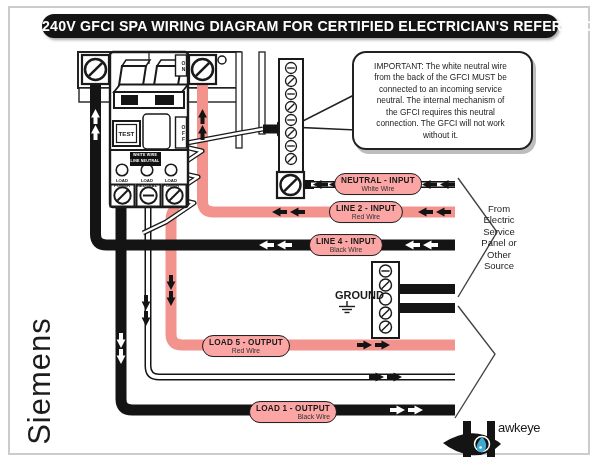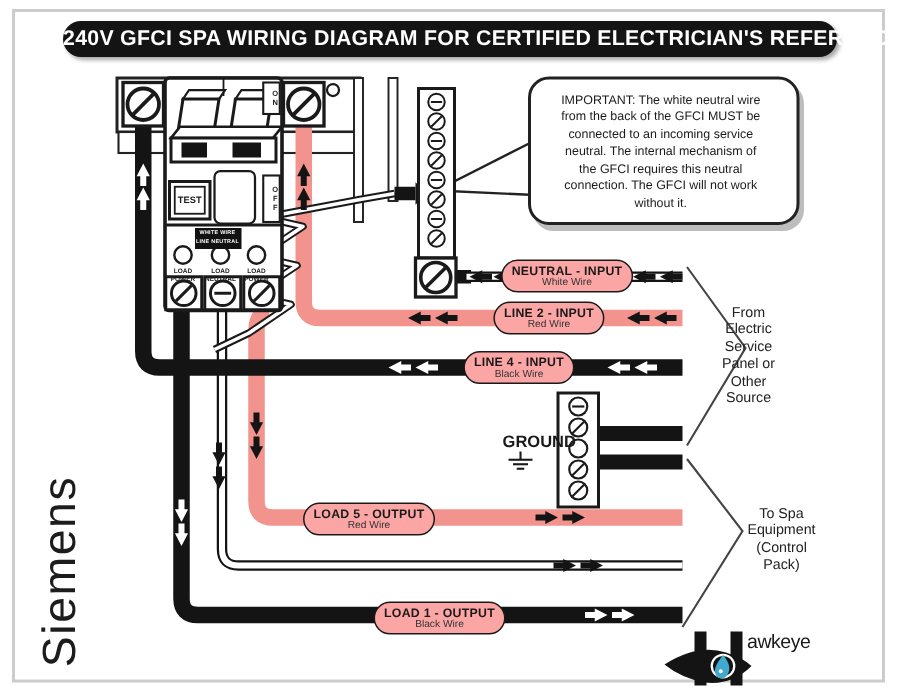--- a/index.html
+++ b/index.html
@@ -264,33 +264,29 @@
     <div class="s">Red Wire</div>
   </div>
   <div class="abs pill" style="left:346px;top:245px;">
     <div class="t">LINE 4 - INPUT</div>
     <div class="s">Black Wire</div>
   </div>
   <div class="abs pill" style="left:246px;top:346px;">
     <div class="t">LOAD 5 - OUTPUT</div>
     <div class="s">Red Wire</div>
   </div>
-  <div class="abs pill" style="left:293px;top:412px;">
+  <div class="abs pill" style="left:293px;top:412px;text-align:right;">
     <div class="t">LOAD 1 - OUTPUT</div>
     <div class="s">Black Wire</div>
   </div>
 
   <div class="abs" id="ground-label">GROUND</div>
 
   <div class="abs note" style="left:458px;top:203px;width:82px;">From
 Electric
 Service
 Panel or
 Other
 Source</div>
-  <div class="abs note" style="left:480px;top:337px;width:82px;">To Spa
-Equipment
-(Control
-Pack)</div>
 
   <div class="abs logo-t" style="left:498px;top:421px;">awkeye</div>
 
 </div>
 
 </body></html>

